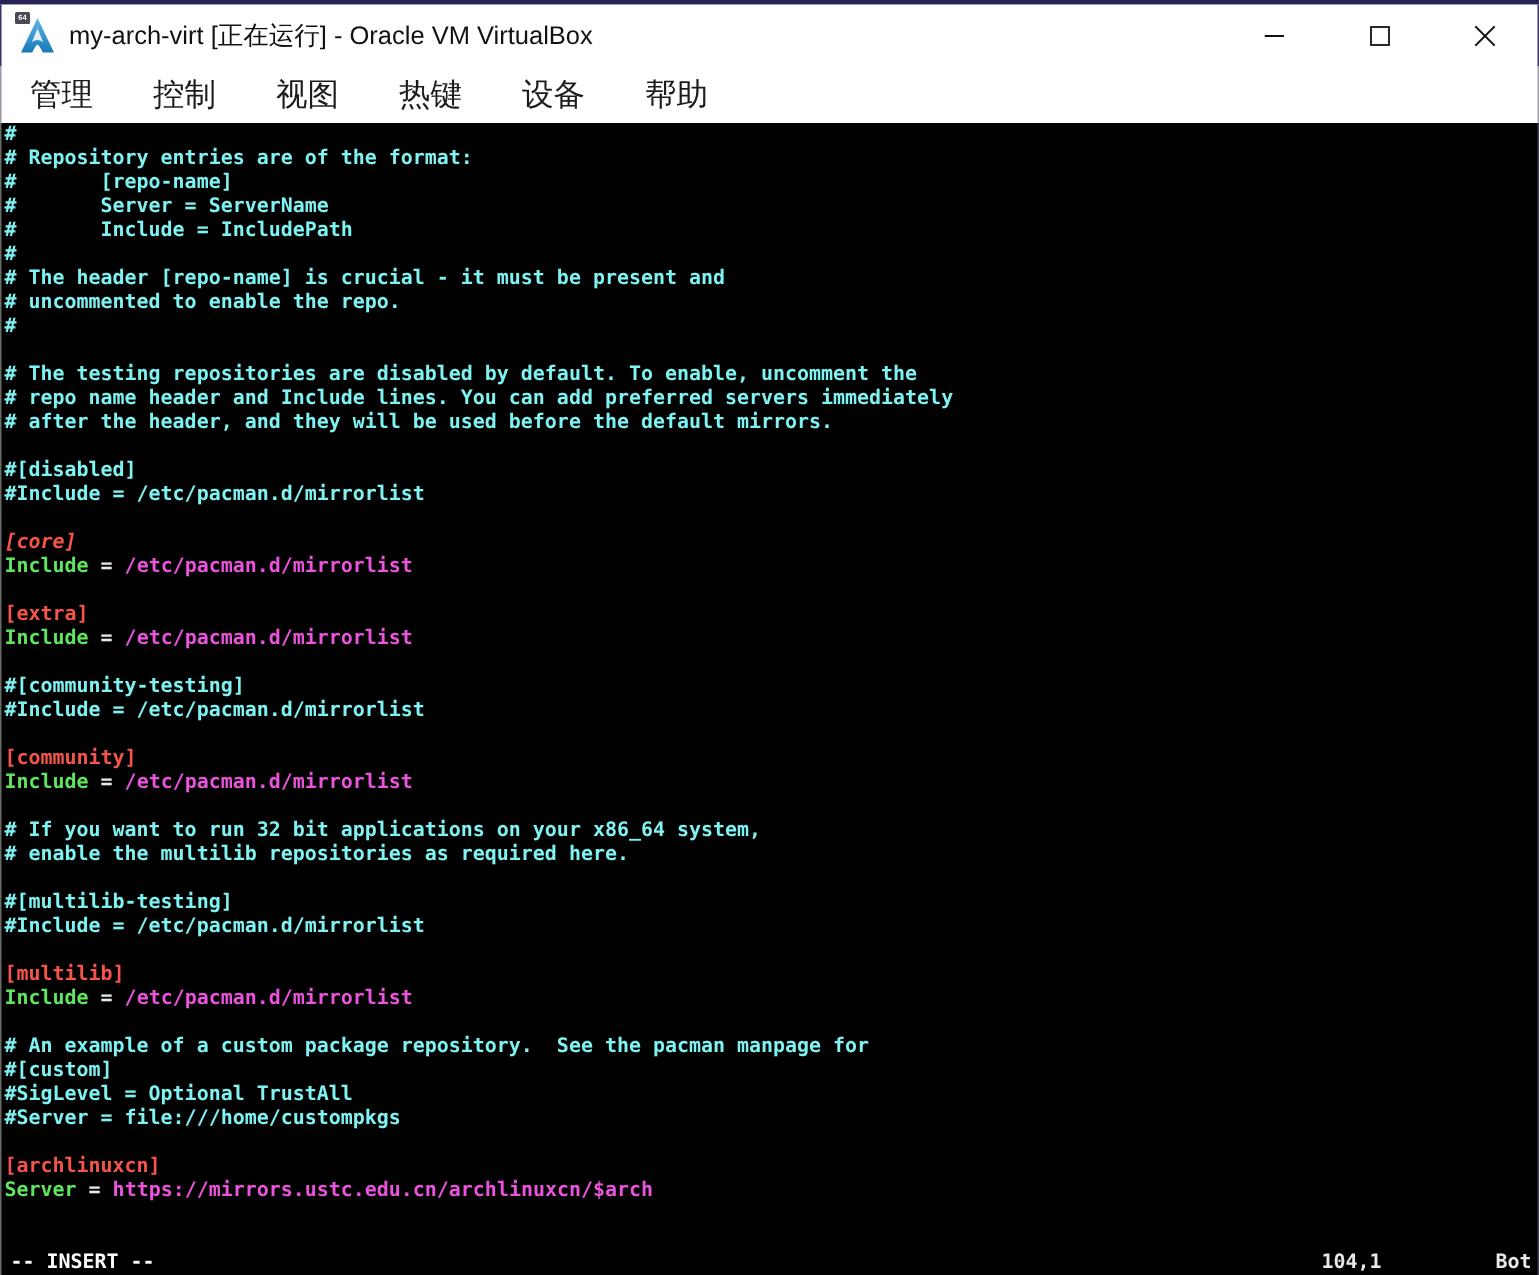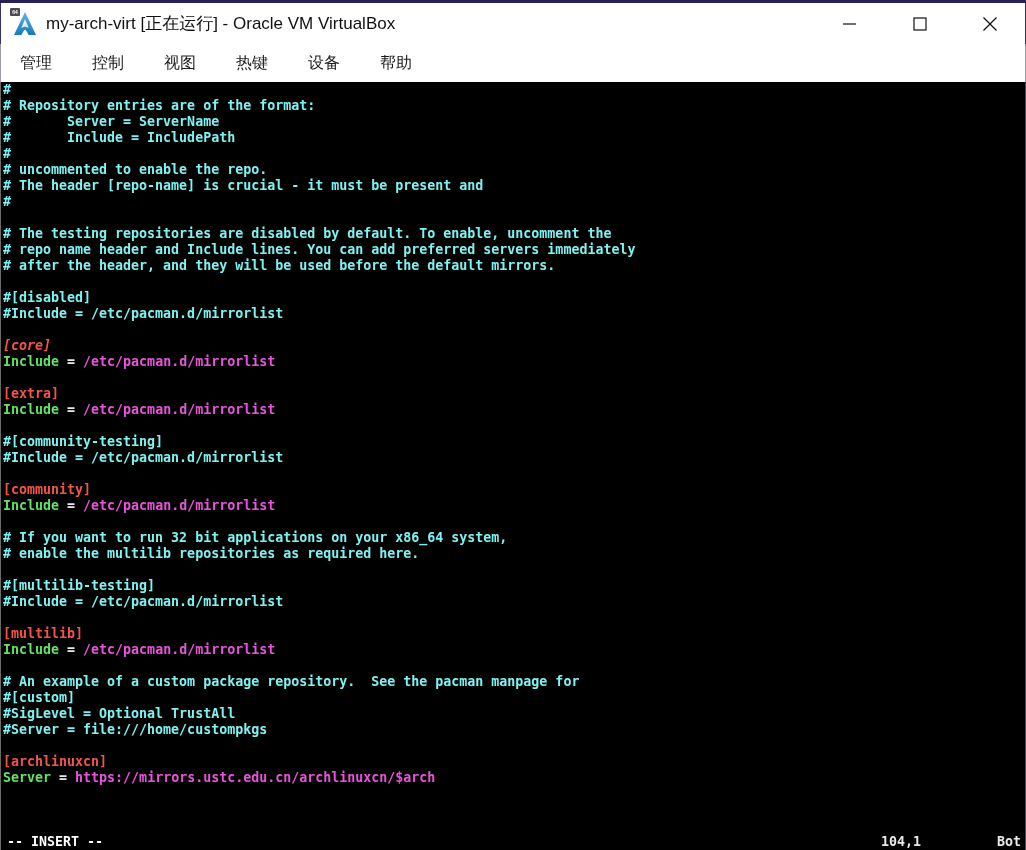--- a/index.html
+++ b/index.html
@@ -30,21 +30,21 @@
     width:70px;height:100%;display:flex;align-items:center;justify-content:center;
     background:transparent;border:none;cursor:default;
   }
   .menubar{
     height:38px;background:#ffffff;display:flex;align-items:center;
     padding-left:1px;gap:4px;
     border-left:1px solid #9a9aa6;border-right:1px solid #9a9aa6;
     box-sizing:border-box;
   }
   .menu-item{
-    font-size:16px;color:#1c1c1c;padding:6px 18px;white-space:nowrap;
+    font-size:21px;color:#1c1c1c;padding:6px 18px;white-space:nowrap;
   }
   .terminal{
     position:relative;
     height:768px;background:#000000;
     border-left:1px solid #6a6a6a;border-right:1px solid #4a4458;
     box-sizing:border-box;
     font-family:"DejaVu Sans Mono",monospace;
     font-size:13.3px;font-weight:bold;
     padding-left:2px;
     overflow:hidden;
@@ -104,25 +104,26 @@
       <div class="menu-item">控制</div>
       <div class="menu-item">视图</div>
       <div class="menu-item">热键</div>
       <div class="menu-item">设备</div>
       <div class="menu-item">帮助</div>
     </div>
 
   <div class="terminal" id="terminal">
     <div class="tline"><span style="color: rgb(127, 242, 242);">#</span></div>
       <div class="tline"><span style="color: rgb(127, 242, 242);"># Repository entries are of the format:</span></div>
+      <div class="tline"><span style="color: rgb(127, 242, 242);">#       [repo-name]</span></div>
       <div class="tline"><span style="color: rgb(127, 242, 242);">#       Server = ServerName</span></div>
       <div class="tline"><span style="color: rgb(127, 242, 242);">#       Include = IncludePath</span></div>
       <div class="tline"><span style="color: rgb(127, 242, 242);">#</span></div>
+      <div class="tline"><span style="color: rgb(127, 242, 242);"># The header [repo-name] is crucial - it must be present and</span></div>
       <div class="tline"><span style="color: rgb(127, 242, 242);"># uncommented to enable the repo.</span></div>
-      <div class="tline"><span style="color: rgb(127, 242, 242);"># The header [repo-name] is crucial - it must be present and</span></div>
       <div class="tline"><span style="color: rgb(127, 242, 242);">#</span></div>
       <div class="tline"></div>
       <div class="tline"><span style="color: rgb(127, 242, 242);"># The testing repositories are disabled by default. To enable, uncomment the</span></div>
       <div class="tline"><span style="color: rgb(127, 242, 242);"># repo name header and Include lines. You can add preferred servers immediately</span></div>
       <div class="tline"><span style="color: rgb(127, 242, 242);"># after the header, and they will be used before the default mirrors.</span></div>
       <div class="tline"></div>
       <div class="tline"><span style="color: rgb(127, 242, 242);">#[disabled]</span></div>
       <div class="tline"><span style="color: rgb(127, 242, 242);">#Include = /etc/pacman.d/mirrorlist</span></div>
       <div class="tline"></div>
       <div class="tline"><span style="color: rgb(244, 84, 74); font-style: italic;">[core]</span></div>

